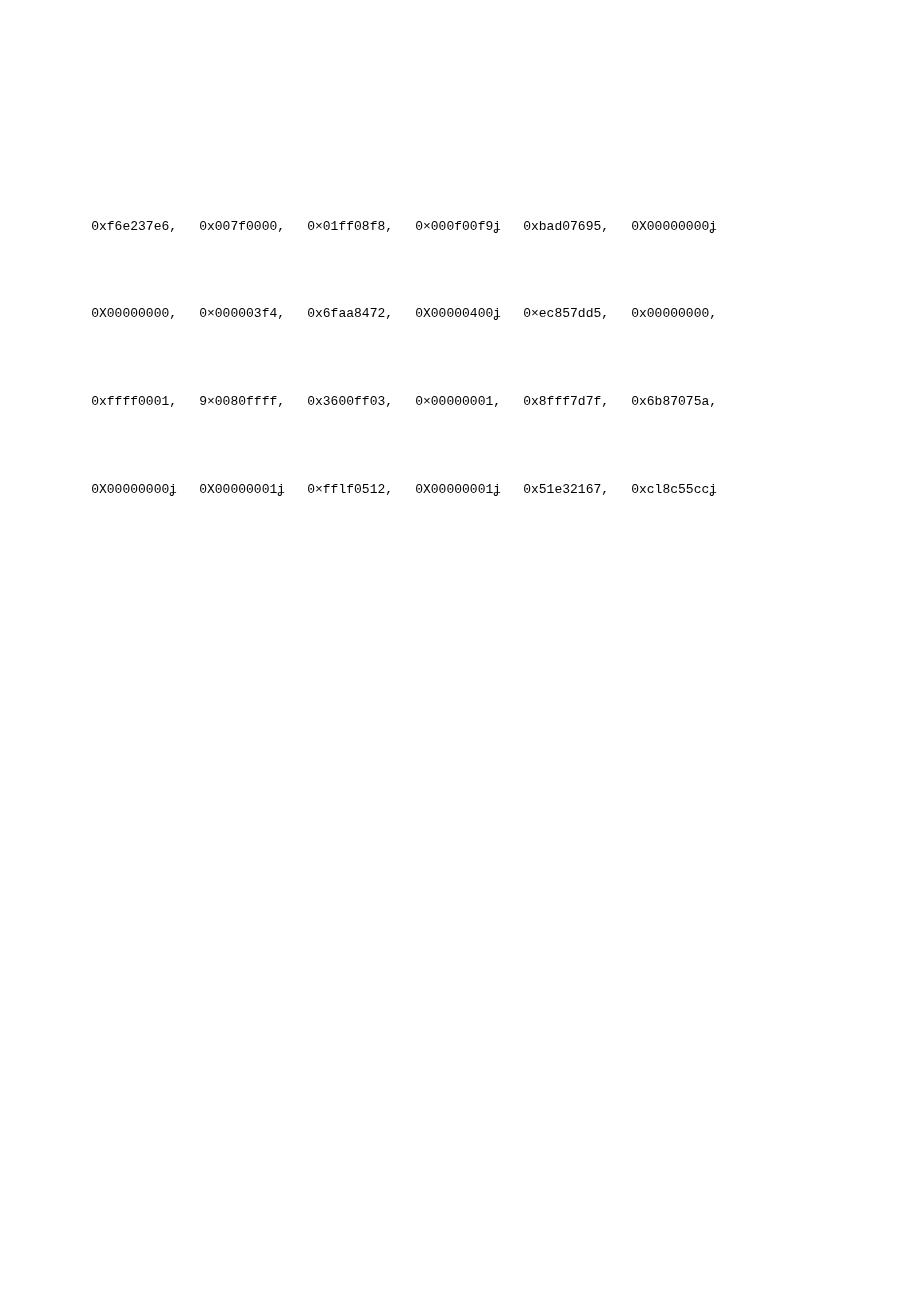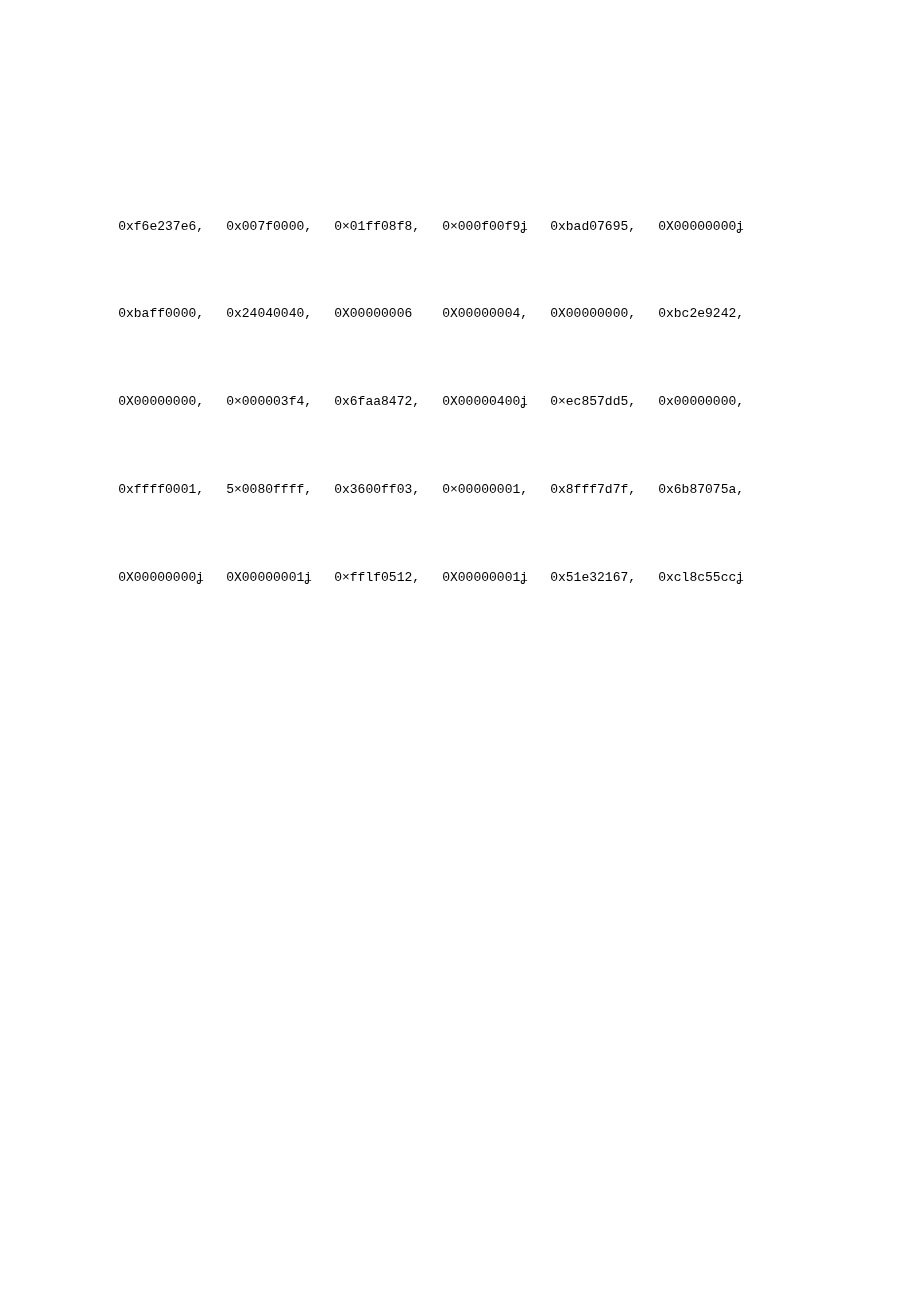--- a/index.html
+++ b/index.html
@@ -10,21 +10,21 @@
     html, body {
       width: 920px;
       height: 1301px;
       background: #ffffff;
       font-family: "Courier New", Courier, monospace;
       font-size: 13px;
       color: #000000;
     }
     .content {
       padding-top: 165px;
-      padding-left: 87px;
+      padding-left: 60px;
       white-space: pre;
       line-height: 1.35;
     }
     .row {
       display: block;
     }
     .cell {
       display: inline-block;
       width: 108px;
       text-align: left;
@@ -34,24 +34,21 @@
     }
   </style>
 </head>
 <body>
 
 <div class="content">
   <div class="row">
     <span class="cell">0xf6e237e6,</span><span class="cell">0x007f0000,</span><span class="cell">0×01ff08f8,</span><span class="cell">0×000f00f9ʝ</span><span class="cell">0xbad07695,</span><span class="cell">0X00000000ʝ</span>
   </div>
   <div class="row">
-    <span class="cell">0xbaff0000,</span><span class="cell">0x24040040,</span><span class="cell">0X00000006</span><span class="cell">0X00000004,</span><span class="cell">0X00000000,</span><span class="cell">0xbc2e9242,</span>
-  </div>
-  <div class="row">
     <span class="cell">0X00000000,</span><span class="cell">0×000003f4,</span><span class="cell">0x6faa8472,</span><span class="cell">0X00000400ʝ</span><span class="cell">0×ec857dd5,</span><span class="cell">0x00000000,</span>
   </div>
   <div class="row">
-    <span class="cell">0xffff0001,</span><span class="cell">5×0080ffff,</span><span class="cell">0x3600ff03,</span><span class="cell">0×00000001,</span><span class="cell">0x8fff7d7f,</span><span class="cell">0x6b87075a,</span>
+    <span class="cell">0xffff0001,</span><span class="cell">9×0080ffff,</span><span class="cell">0x3600ff03,</span><span class="cell">0×00000001,</span><span class="cell">0x8fff7d7f,</span><span class="cell">0x6b87075a,</span>
   </div>
   <div class="row">
     <span class="cell">0X00000000ʝ</span><span class="cell">0X00000001ʝ</span><span class="cell">0×fflf0512,</span><span class="cell">0X00000001ʝ</span><span class="cell">0x51e32167,</span><span class="cell">0xcl8c55ccʝ</span>
   </div>
 </div>
 
 </body></html>

